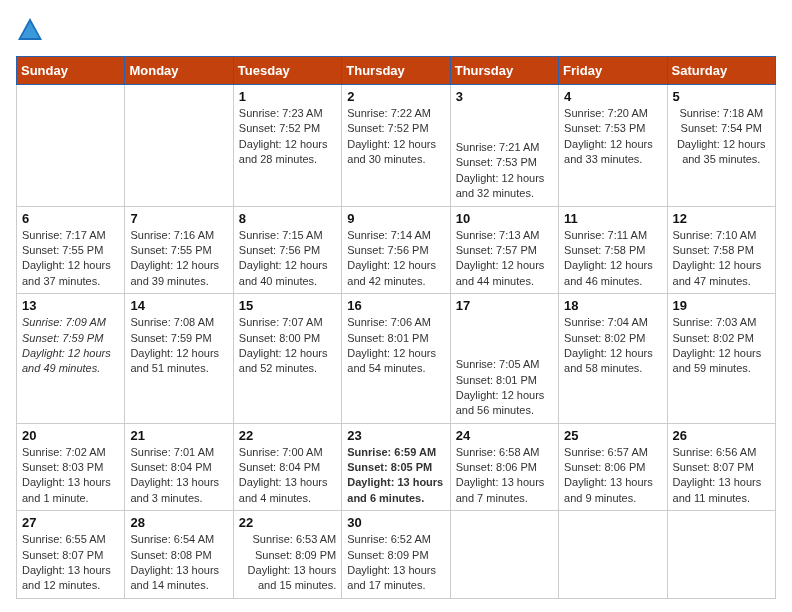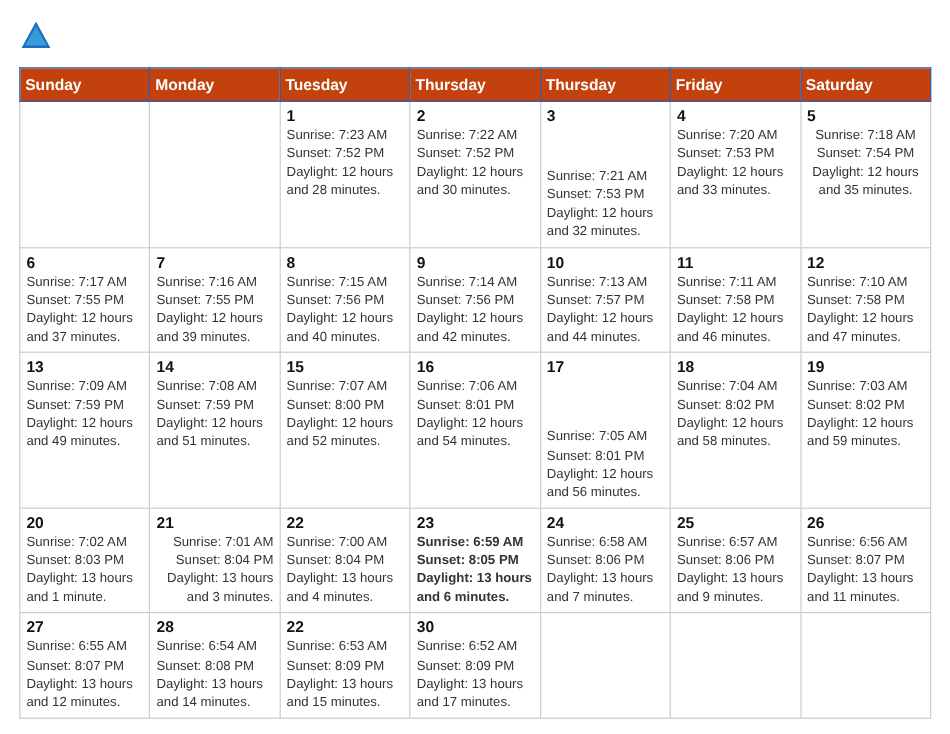--- a/index.html
+++ b/index.html
@@ -212,21 +212,21 @@
           <span class="day-number">12</span>
           <div class="day-info" style="white-space: pre-line;">Sunrise: 7:10 AM
 Sunset: 7:58 PM
 Daylight: 12 hours
 and 47 minutes.</div>
         </td>
       </tr>
       <tr>
         <td>
           <span class="day-number">13</span>
-          <div class="day-info" style="white-space: pre-line;">Sunrise: 7:09 AM
+          <div class="day-info" style="white-space: pre-line; font-style: italic;">Sunrise: 7:09 AM
 Sunset: 7:59 PM
 Daylight: 12 hours
 and 49 minutes.</div>
         </td>
         <td>
           <span class="day-number">14</span>
           <div class="day-info" style="white-space: pre-line;">Sunrise: 7:08 AM
 Sunset: 7:59 PM
 Daylight: 12 hours
 and 51 minutes.</div>
@@ -270,21 +270,21 @@
       <tr>
         <td>
           <span class="day-number">20</span>
           <div class="day-info" style="white-space: pre-line;">Sunrise: 7:02 AM
 Sunset: 8:03 PM
 Daylight: 13 hours
 and 1 minute.</div>
         </td>
         <td>
           <span class="day-number">21</span>
-          <div class="day-info" style="white-space: pre-line; text-align: right;">Sunrise: 7:01 AM
+          <div class="day-info" style="white-space: pre-line;">Sunrise: 7:01 AM
 Sunset: 8:04 PM
 Daylight: 13 hours
 and 3 minutes.</div>
         </td>
         <td>
           <span class="day-number">22</span>
           <div class="day-info" style="white-space: pre-line;">Sunrise: 7:00 AM
 Sunset: 8:04 PM
 Daylight: 13 hours
 and 4 minutes.</div>
@@ -328,21 +328,21 @@
         </td>
         <td>
           <span class="day-number">28</span>
           <div class="day-info" style="white-space: pre-line;">Sunrise: 6:54 AM
 Sunset: 8:08 PM
 Daylight: 13 hours
 and 14 minutes.</div>
         </td>
         <td>
           <span class="day-number">22</span>
-          <div class="day-info" style="white-space: pre-line;">Sunrise: 6:53 AM
+          <div class="day-info" style="white-space: pre-line; text-align: right;">Sunrise: 6:53 AM
 Sunset: 8:09 PM
 Daylight: 13 hours
 and 15 minutes.</div>
         </td>
         <td>
           <span class="day-number">30</span>
           <div class="day-info" style="white-space: pre-line;">Sunrise: 6:52 AM
 Sunset: 8:09 PM
 Daylight: 13 hours
 and 17 minutes.</div>

